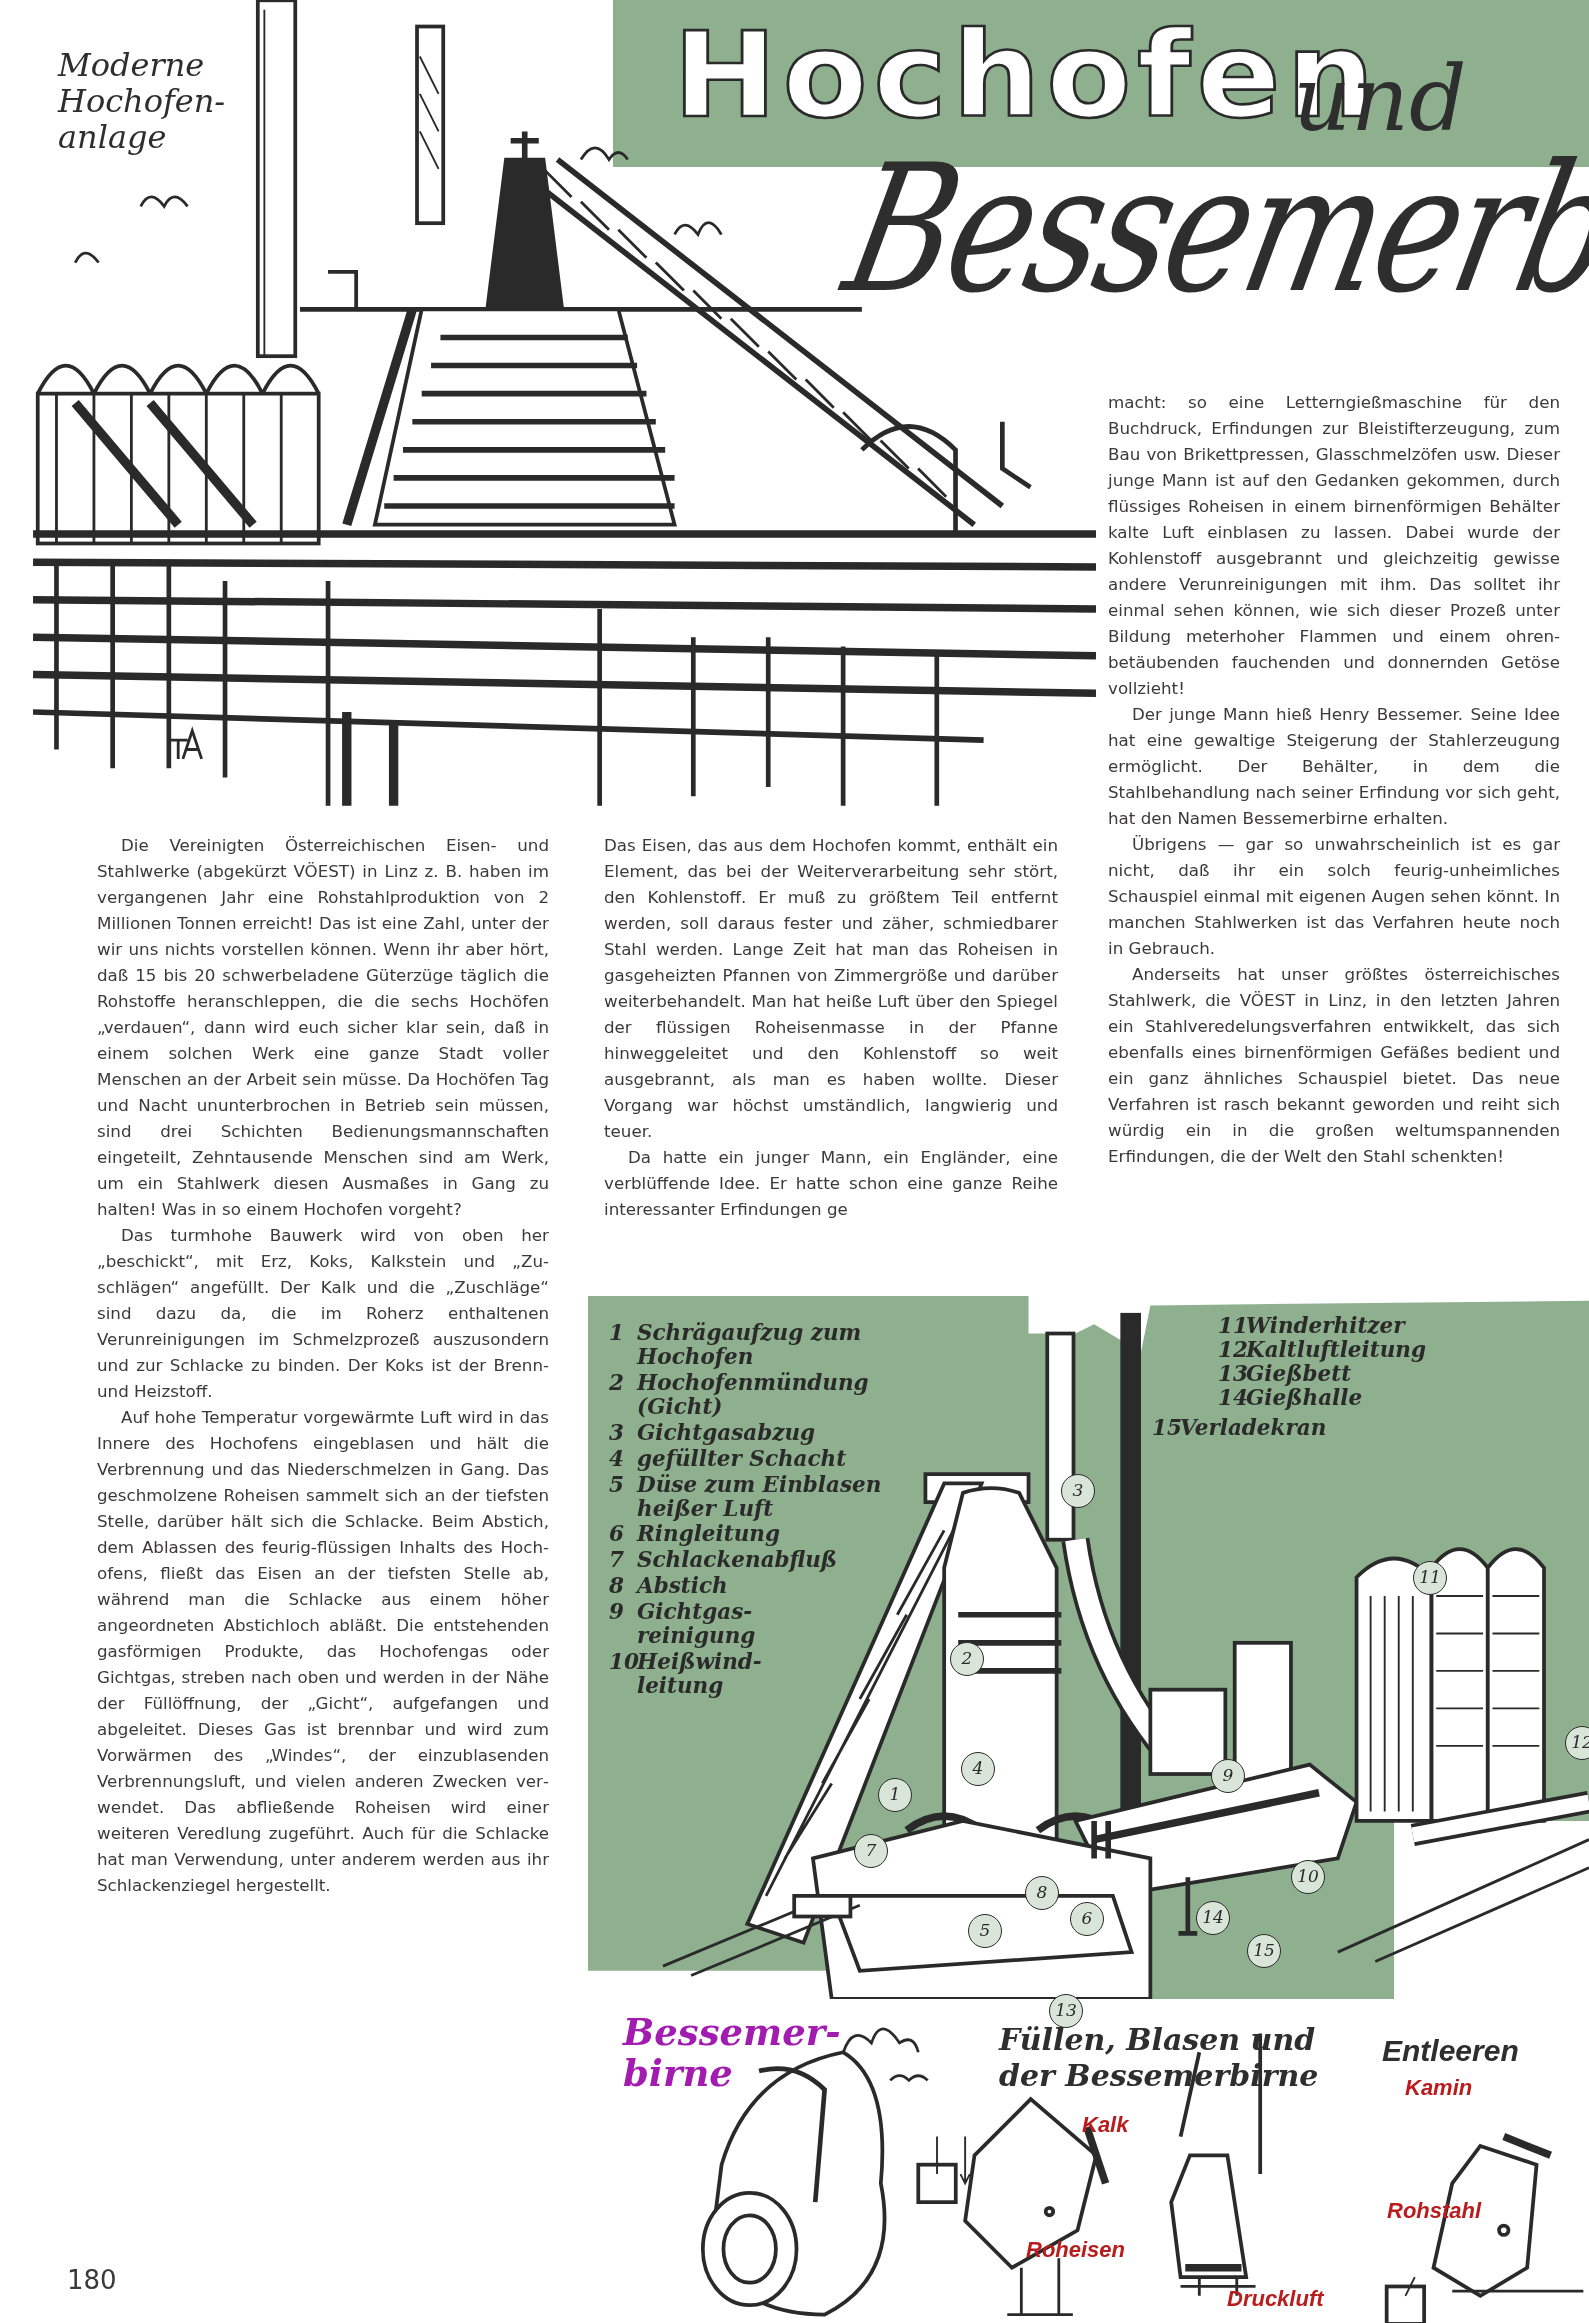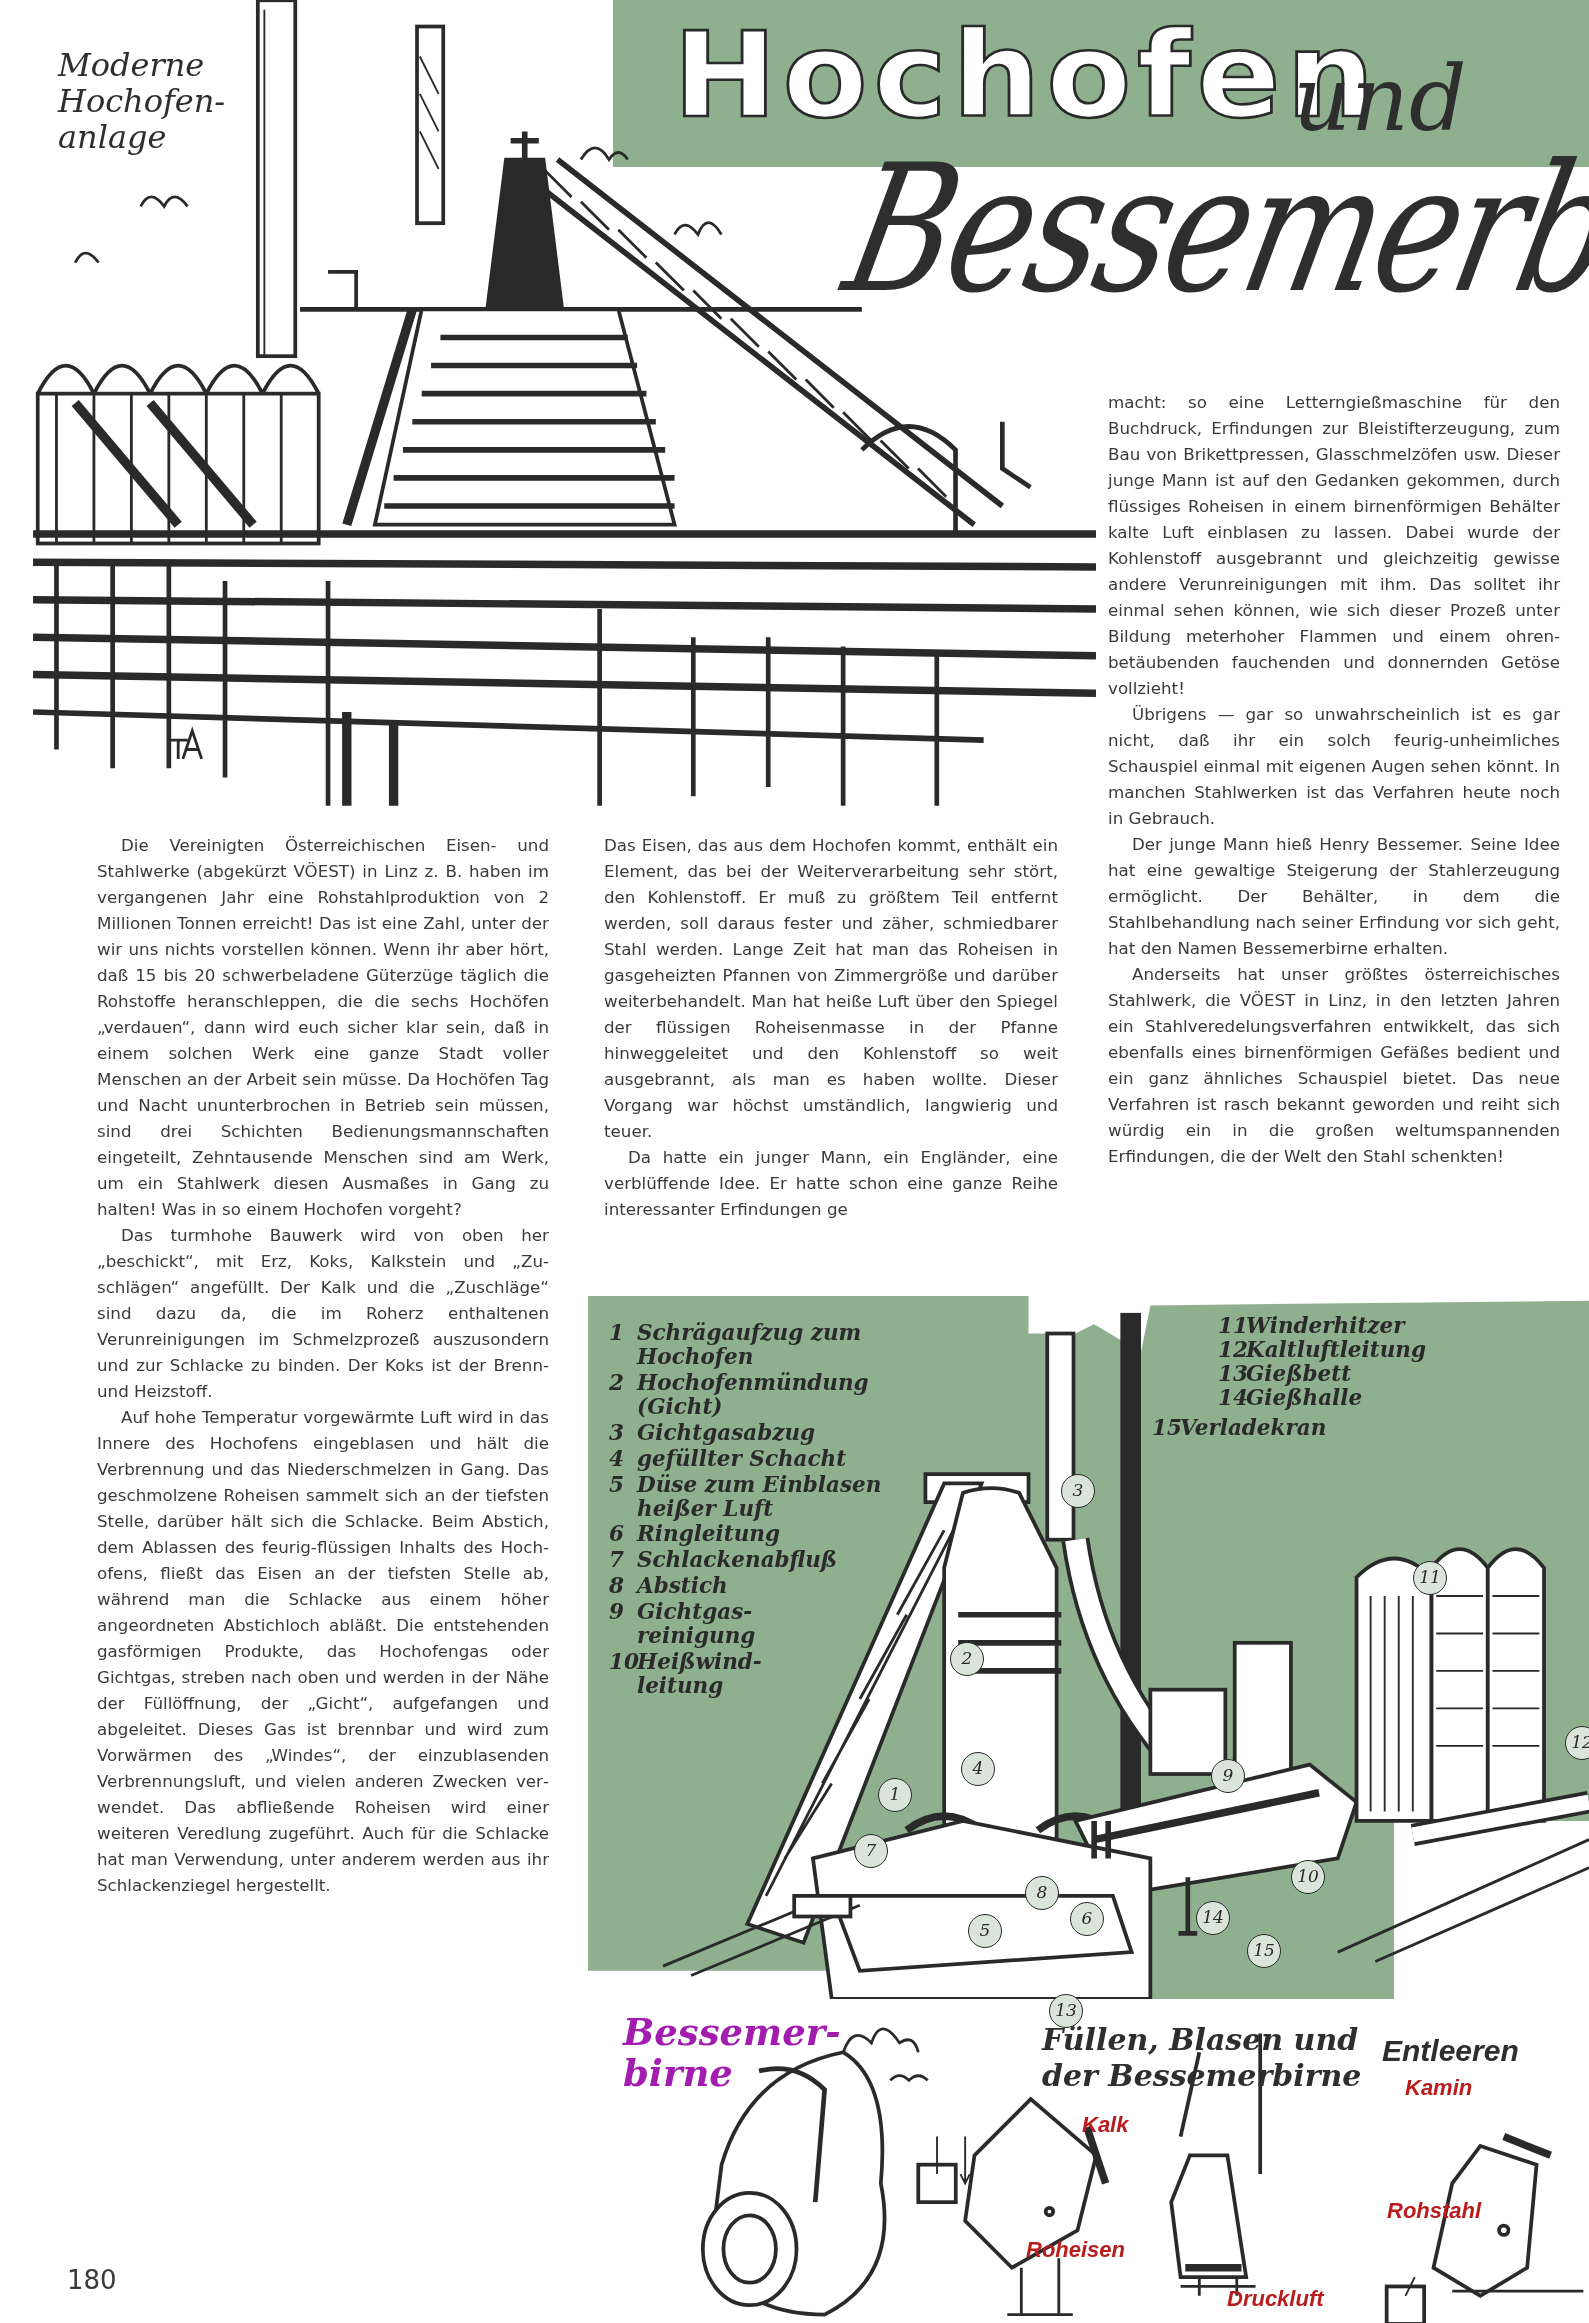--- a/index.html
+++ b/index.html
@@ -87,21 +87,21 @@
 
   
   .bess-title {
     position: absolute; left: 623px; top: 2012px;
     font-family: "DejaVu Serif", serif; font-style: italic; font-weight: bold;
     font-size: 37px; line-height: 41px; color: #a21caf; white-space: pre-line;
   }
   .process-title {
     position: absolute; left: 999px; top: 2022px;
     font-family: "DejaVu Serif", serif; font-style: italic; font-weight: bold;
-    font-size: 30px; line-height: 36px; color: #2e2e2e; white-space: pre-line; margin-left: 43px;
+    font-size: 30px; line-height: 36px; color: #2e2e2e; white-space: pre-line;
   }
   .process-title-2 {
     position: absolute; left: 1382px; top: 2033px;
     font-family: Liberation Sans, sans-serif; font-style: italic; font-weight: bold;
     font-size: 30px; line-height: 36px; color: #2e2e2e;
   }
   .small-label {
     position: absolute;
     font-family: Liberation Sans, sans-serif; font-style: italic; font-weight: bold;
     font-size: 22px; color: #b91c1c;
@@ -172,22 +172,22 @@
   <p>Auf hohe Temperatur vorgewärmte Luft wird in das Innere des Hochofens eingeblasen und hält die Verbrennung und das Niederschmel­zen in Gang. Das geschmolzene Roheisen sammelt sich an der tiefsten Stelle, darüber hält sich die Schlacke. Beim Abstich, dem Ablassen des feurig-flüssigen Inhalts des Hoch­ofens, fließt das Eisen an der tiefsten Stelle ab, während man die Schlacke aus einem höher angeordneten Abstichloch abläßt. Die ent­stehenden gasförmigen Produkte, das Hoch­ofengas oder Gichtgas, streben nach oben und werden in der Nähe der Füllöffnung, der „Gicht“, aufgefangen und abgeleitet. Dieses Gas ist brennbar und wird zum Vorwärmen des „Windes“, der einzublasenden Verbren­nungsluft, und vielen anderen Zwecken ver­wendet. Das abfließende Roheisen wird einer weiteren Veredlung zugeführt. Auch für die Schlacke hat man Verwendung, unter anderem werden aus ihr Schlackenziegel hergestellt.</p>
 </div>
 
 <div class="col col-2">
   <p class="noindent">Das Eisen, das aus dem Hochofen kommt, ent­hält ein Element, das bei der Weiterverarbei­tung sehr stört, den Kohlenstoff. Er muß zu größtem Teil entfernt werden, soll daraus fester und zäher, schmiedbarer Stahl werden. Lange Zeit hat man das Roheisen in gasgeheizten Pfannen von Zimmergröße und darüber wei­terbehandelt. Man hat heiße Luft über den Spiegel der flüssigen Roheisenmasse in der Pfanne hinweggeleitet und den Kohlenstoff so weit ausgebrannt, als man es haben wollte. Dieser Vorgang war höchst umständlich, lang­wierig und teuer.</p>
   <p>Da hatte ein junger Mann, ein Engländer, eine verblüffende Idee. Er hatte schon eine ganze Reihe interessanter Erfindungen ge­</p>
 </div>
 
 <div class="col col-3">
   <p class="noindent">macht: so eine Letterngießmaschine für den Buchdruck, Erfindungen zur Bleistifterzeugung, zum Bau von Brikettpressen, Glasschmelzöfen usw. Dieser junge Mann ist auf den Gedanken gekommen, durch flüssiges Roheisen in einem birnenförmigen Behälter kalte Luft einblasen zu lassen. Dabei wurde der Kohlenstoff ausge­brannt und gleichzeitig gewisse andere Verun­reinigungen mit ihm. Das solltet ihr einmal sehen können, wie sich dieser Prozeß unter Bildung meterhoher Flammen und einem ohren­betäubenden fauchenden und donnernden Ge­töse vollzieht!</p>
+  <p>Der junge Mann hieß Henry Bessemer. Seine Idee hat eine gewaltige Steigerung der Stahl­erzeugung ermöglicht. Der Behälter, in dem die Stahlbehandlung nach seiner Erfindung vor sich geht, hat den Namen Bessemerbirne er­halten.</p>
   <p>Übrigens — gar so unwahrscheinlich ist es gar nicht, daß ihr ein solch feurig-unheim­liches Schauspiel einmal mit eigenen Augen sehen könnt. In manchen Stahlwerken ist das Verfahren heute noch in Gebrauch.</p>
-  <p>Der junge Mann hieß Henry Bessemer. Seine Idee hat eine gewaltige Steigerung der Stahl­erzeugung ermöglicht. Der Behälter, in dem die Stahlbehandlung nach seiner Erfindung vor sich geht, hat den Namen Bessemerbirne er­halten.</p>
   <p>Anderseits hat unser größtes österreichisches Stahlwerk, die VÖEST in Linz, in den letzten Jahren ein Stahlveredelungsverfahren entwik­kelt, das sich ebenfalls eines birnenförmigen Gefäßes bedient und ein ganz ähnliches Schauspiel bietet. Das neue Verfahren ist rasch bekannt geworden und reiht sich würdig ein in die großen weltumspannenden Erfindungen, die der Welt den Stahl schenkten!</p>
 </div>
 
 <svg class="diagram" viewBox="0 0 1068 750">
 
   <path d="M0 0 L470 0 L470 40 L520 40 L540 30 L590 60 L600 10 L1068 5 L1068 560 L860 560 L860 750 L420 750 L420 720 L0 720 Z" fill="#8fb08f"></path>
   <g stroke="#2a2a2a" stroke-width="4" fill="#ffffff">
 
     <rect x="570" y="20" width="18" height="560" fill="#2a2a2a"></rect>
 

